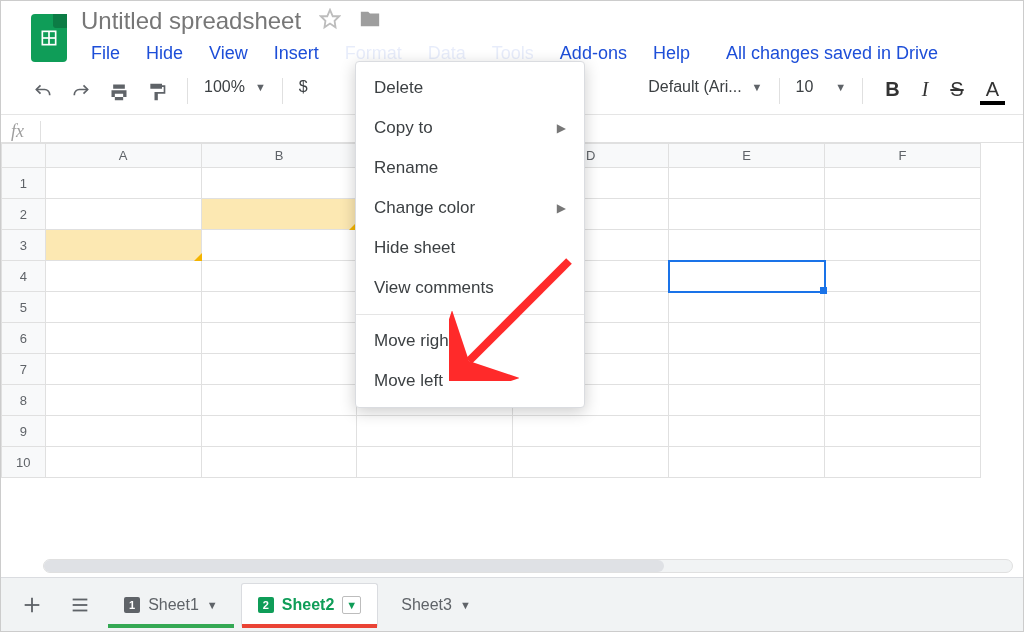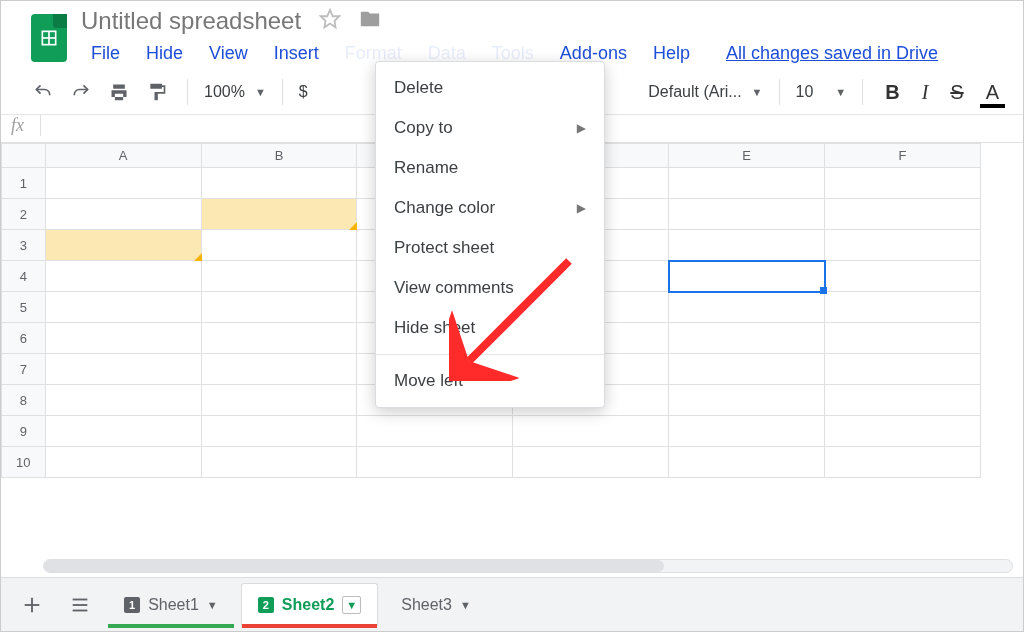--- a/index.html
+++ b/index.html
@@ -14,56 +14,56 @@
   }
   .logo::before { content:""; position:absolute; top:0; right:0; width:14px; height:14px; background:#0c7c45; border-bottom-left-radius:3px; }
   .logo svg { width:20px; height:20px; }
   .title-inner { display:flex; flex-direction:column; flex:1; }
   .title-row { display:flex; align-items:center; gap:18px; }
   .doc-title { font-size:24px; color:#777; font-weight:400; }
   .star { color:#bdbdbd; }
   .folder-icon { color:#9e9e9e; }
   .menubar { display:flex; gap:6px; margin-top:4px; align-items:center;}
   .menubar span { font-size:18px; color:#1d4ed8; padding:4px 10px; border-radius:4px; cursor:default;}
-  .save-note { margin-left:10px; font-size:18px; color:#5f6368; text-decoration:underline;}
-
-  
-  .toolbar { display:flex; align-items:center; padding:10px 18px 8px 28px; gap:10px; border-bottom:1px solid #e5e5e5;}
+  .save-note { margin-left:10px; font-size:18px; color:#5f6368; }
+
+  
+  .toolbar { display:flex; align-items:flex-start; padding:10px 18px 8px 28px; gap:10px; border-bottom:1px solid #e5e5e5;}
   .t-btn { width:28px; height:28px; display:flex; align-items:center; justify-content:center; color:#5f6368; }
   .t-sep { width:1px; height:26px; background:#e0e0e0; margin:0 6px;}
   .t-drop { display:flex; align-items:center; gap:10px; color:#3c4043; font-size:16px; }
   .chev { font-size:11px; color:#5f6368; }
   .bold { font-weight:bold; font-size:20px; padding:0 6px;}
   .italic { font-style:italic; font-family:serif; font-size:20px; padding:0 6px;}
   .strike { text-decoration:line-through; font-size:20px; padding:0 6px;}
   .text-color { position:relative; font-size:20px; padding:0 6px;}
   .text-color::after { content:""; position:absolute; left:0; right:0; bottom:-4px; height:4px; background:#000;}
 
   
-  .fxbar { display:flex; align-items:flex-start; border-bottom:1px solid #e0e0e0; height:28px;}
+  .fxbar { display:flex; align-items:flex-end; border-bottom:1px solid #e0e0e0; height:28px;}
   .fxlabel { font-style:italic; font-family:serif; color:#9e9e9e; font-size:18px; padding:0 10px; border-right:1px solid #e0e0e0; width:40px;}
   .fxinput { flex:1; height:100%; border:none; outline:none; padding:0 8px;}
 
   
   .grid { position:relative; overflow:hidden; height:400px;}
   table { border-collapse:collapse; table-layout:fixed; width:980px;}
   th, td { border:1px solid #e0e0e0; font-size:13px; color:#5f6368; text-align:center; background:#fff;}
   th.colhead { height:24px; font-weight:normal; background:#f8f9fa;}
   th.rowhead { width:42px; background:#f8f9fa; font-weight:normal;}
   td { height:31px; }
   th.corner { width:42px; background:#f8f9fa;}
   .hl { background:#fce8b2 !important; }
   .hl-corner { position:relative; }
   .hl-corner::after { content:""; position:absolute; right:-1px; bottom:-1px; width:0; height:0;
                       border-left:8px solid transparent; border-bottom:8px solid #f4b400; }
   .active-cell { outline:2px solid #1a73e8; outline-offset:-1px; position:relative;}
   .active-cell::after { content:""; position:absolute; right:-3px; bottom:-3px; width:7px; height:7px; background:#1a73e8;}
 
   
-  .context-menu { position:absolute; left:374px; top:60px; width:230px; background:#fff;
+  .context-menu { position:absolute; left:354px; top:60px; width:230px; background:#fff;
                   border:1px solid #dadce0; box-shadow:0 4px 16px rgba(0,0,0,.2); border-radius:4px;
                   padding:6px 0; z-index:50;}
   .ctx-item { display:flex; align-items:center; justify-content:space-between; font-size:17px;
               color:#3c4043; padding:10px 18px; cursor:default;}
   .ctx-sub { font-size:12px; color:#777;}
   .ctx-sep { height:1px; background:#e5e5e5; margin:6px 0;}
 
   
   .arrow { position:absolute; left:448px; top:250px; pointer-events:none; z-index:60;}
 
@@ -311,29 +311,29 @@
         <span class="ctx-sub">▶</span>
       </div>
   <div class="ctx-item">
         <span>Rename</span>
       </div>
   <div class="ctx-item">
         <span>Change color</span>
         <span class="ctx-sub">▶</span>
       </div>
   <div class="ctx-item">
-        <span>Protect sheet</span>
+        <span>Hide sheet</span>
       </div>
   <div class="ctx-item">
         <span>View comments</span>
       </div>
-  <div class="ctx-item">
-        <span>Hide sheet</span>
-      </div>
   <div class="ctx-sep"></div>
+  <div class="ctx-item">
+        <span>Move right</span>
+      </div>
   <div class="ctx-item">
         <span>Move left</span>
       </div>
 </div>
 
 <svg class="arrow" width="140" height="130" viewBox="0 0 140 130">
   <defs>
         <marker id="ah" markerWidth="12" markerHeight="12" refX="3" refY="6" orient="auto">
           <path d="M0,0 L12,6 L0,12 L3,6 z" fill="#ff2a2a"></path>
         </marker>

